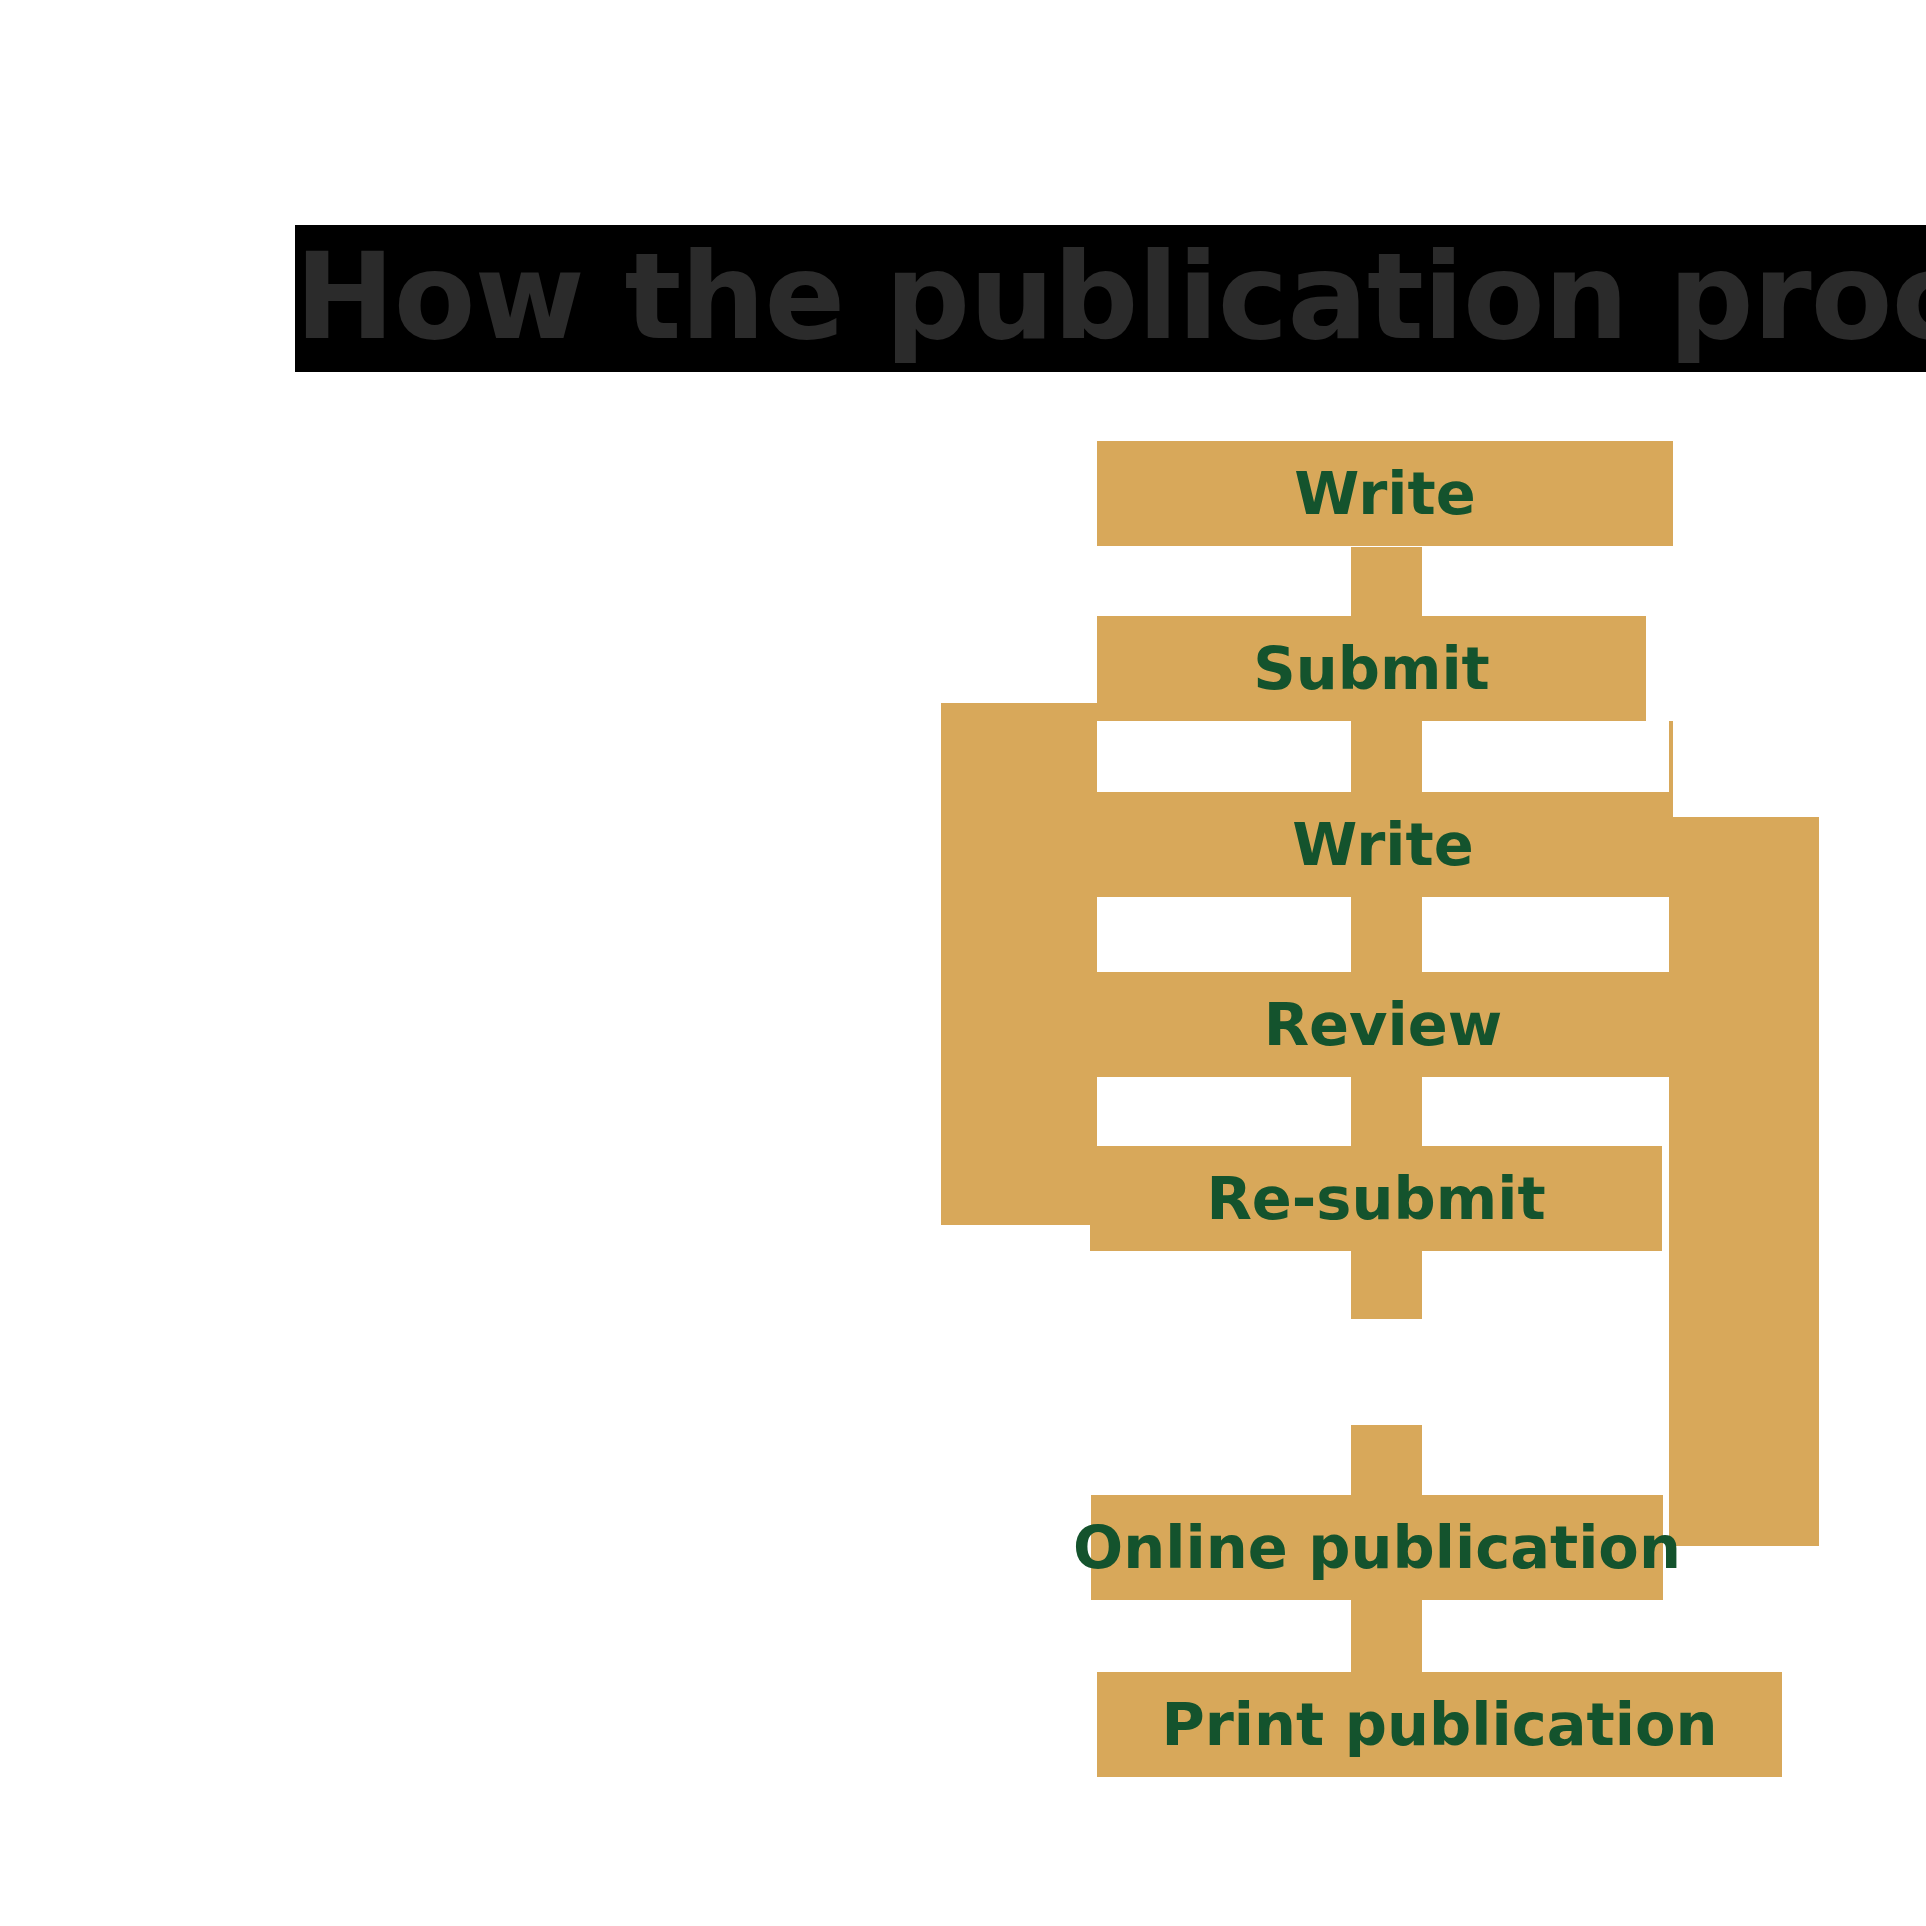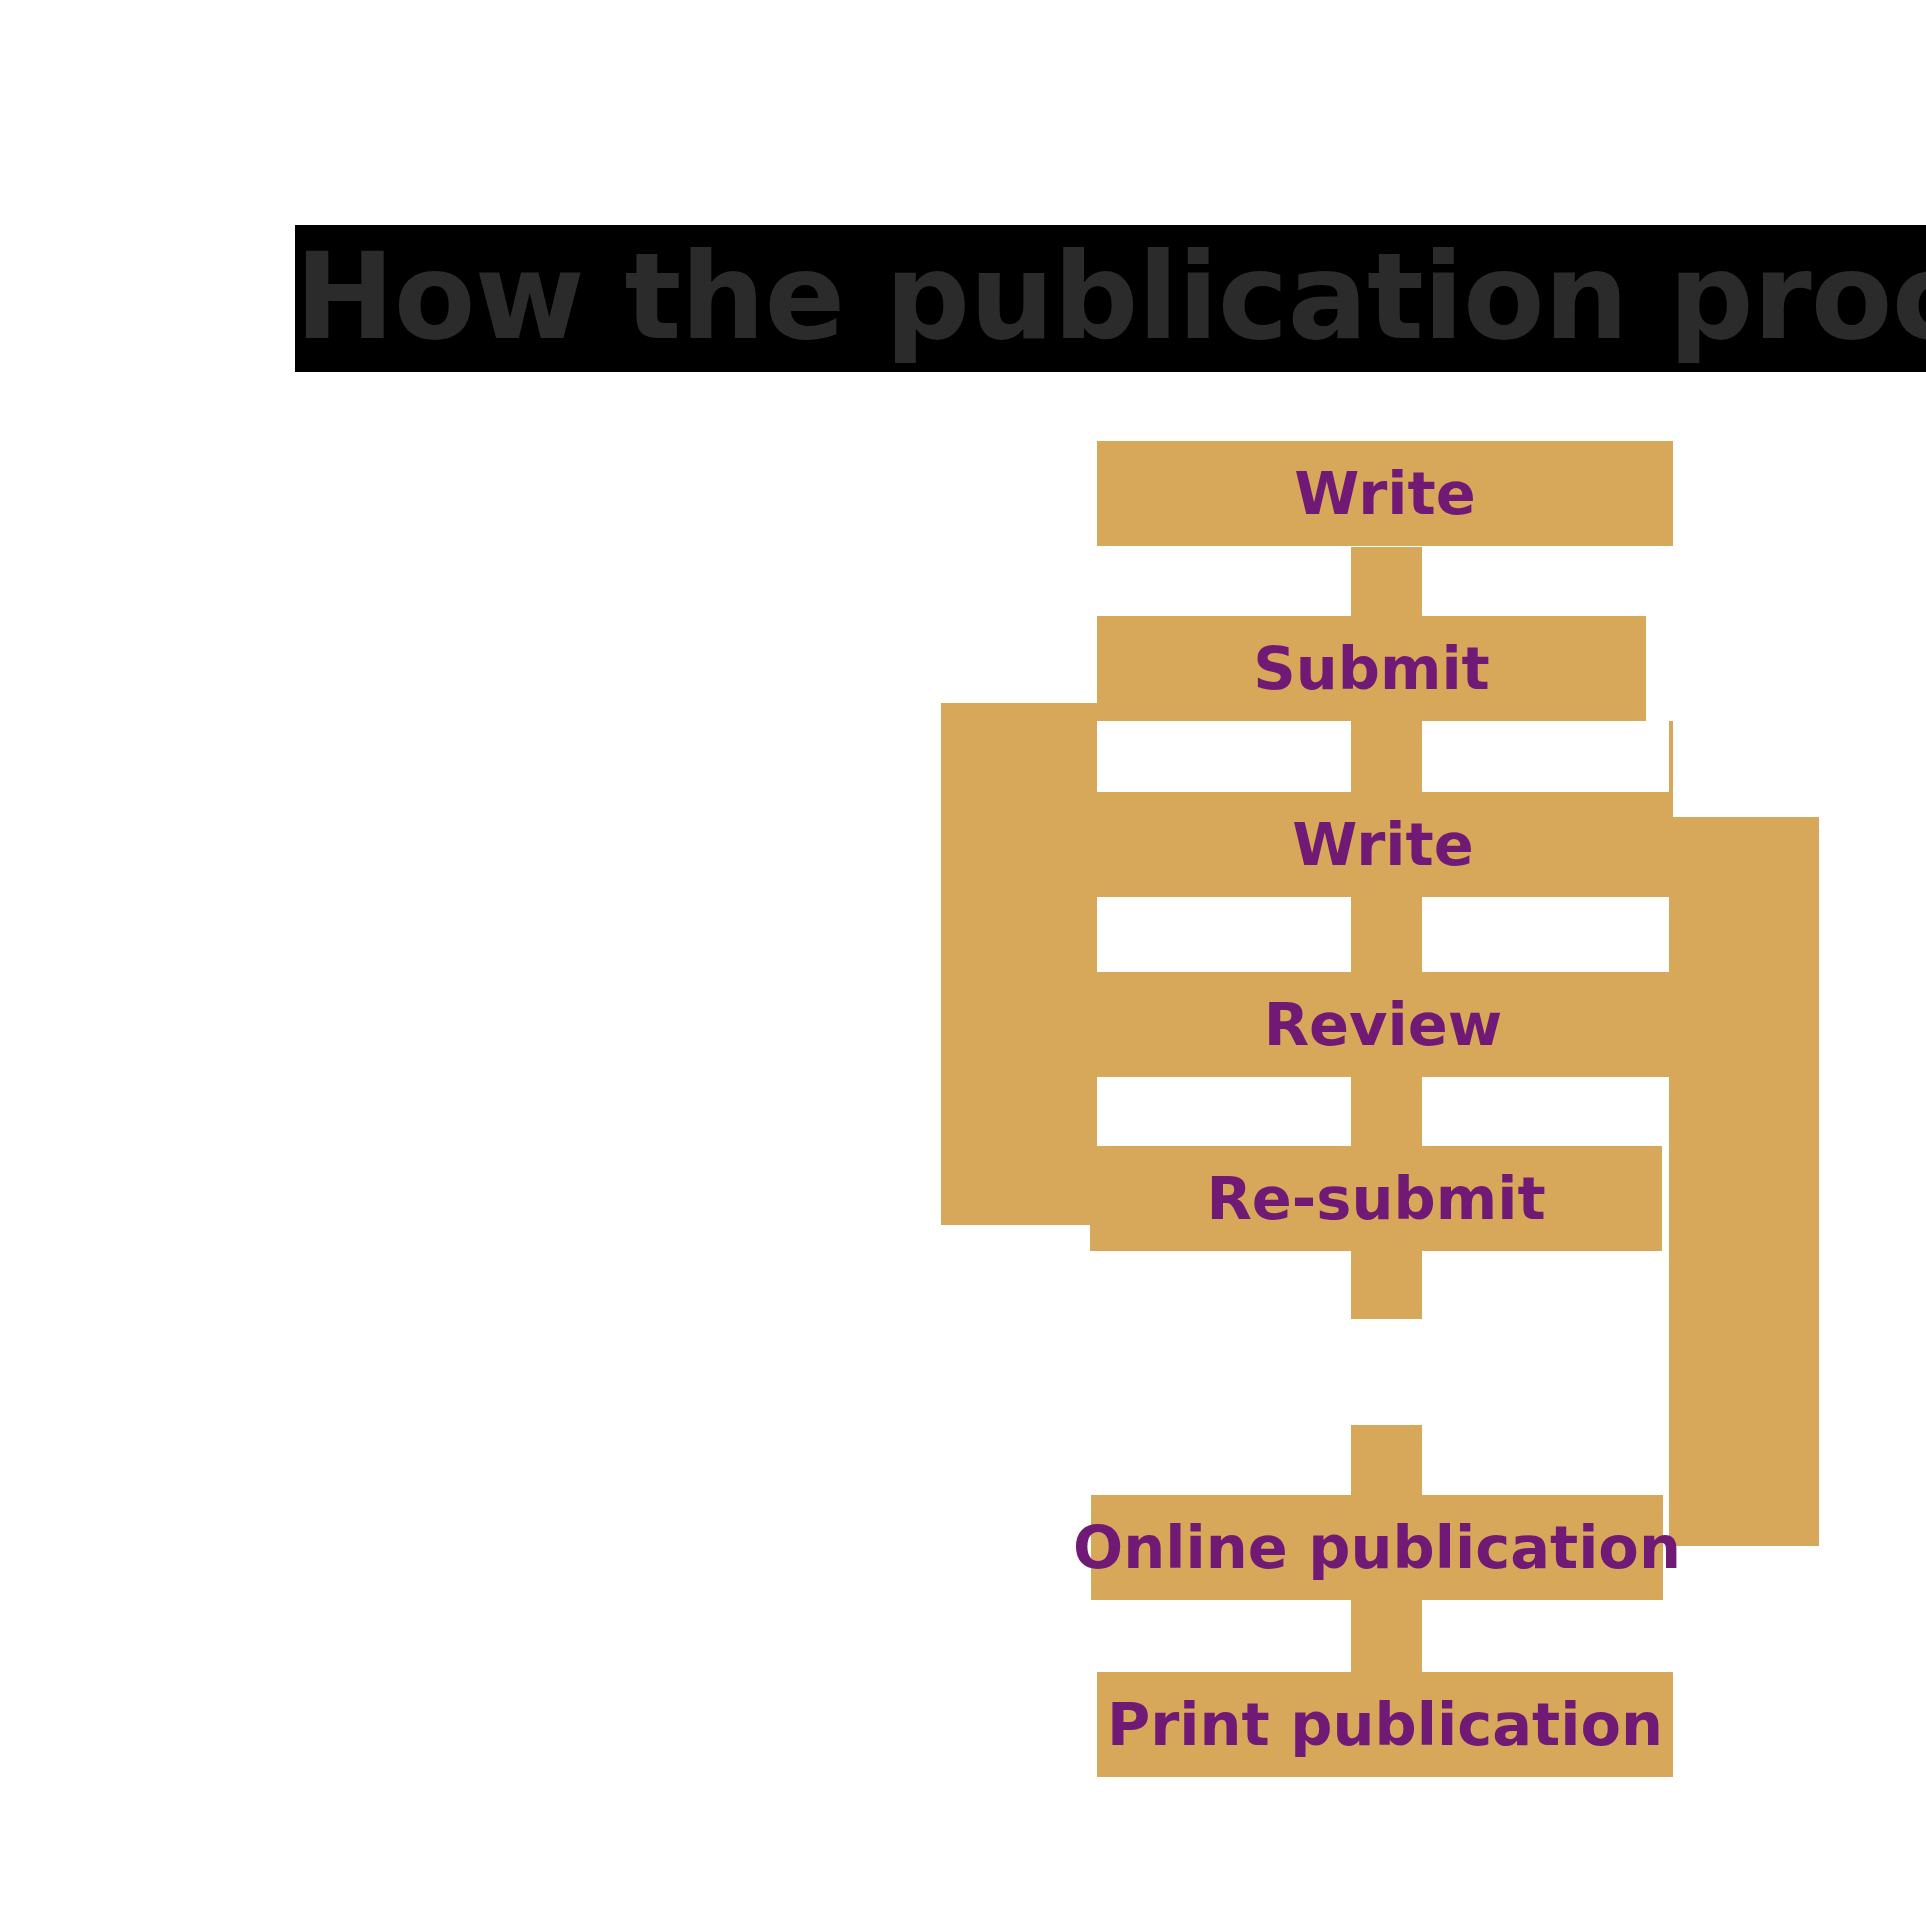--- a/index.html
+++ b/index.html
@@ -51,21 +51,21 @@
     position: absolute;
     left: 0;
     top: 0;
     width: 2774px;
     height: 2080px;
   }
 
   .node {
     position: absolute;
     background: #d8a85a;
-    color: #701a75;
+    color: #14532d;
     font-family: "DejaVu Sans", sans-serif;
     font-weight: bold;
     font-size: 59px;
     display: flex;
     align-items: center;
     justify-content: center;
     text-align: center;
     white-space: nowrap;
     box-sizing: border-box;
   }
@@ -80,21 +80,21 @@
 
   
   
   #node-write       { left: 1097px; top: 441px; width: 576px; height: 105px; }
   #node-submit      { left: 1097px; top: 616px; width: 549px; height: 105px; }
   #node-review      { left: 1097px; top: 792px; width: 572px; height: 105px; }
   #node-revise      { left: 1097px; top: 972px; width: 572px; height: 105px; }
   #node-resubmit    { left: 1090px; top: 1146px; width: 572px; height: 105px; text-align: center; }
   #node-acceptance  { left: 1097px; top: 1319px; width: 572px; height: 105px; }
   #node-online      { left: 1091px; top: 1495px; width: 572px; height: 105px; }
-  #node-print       { left: 1097px; top: 1672px; width: 576px; height: 105px; }
+  #node-print       { left: 1097px; top: 1672px; width: 685px; height: 105px; }
 
   
   #conn-write-submit      { left: 1351px; top: 547px; height: 69px; }
   #conn-submit-review     { left: 1351px; top: 721px; height: 71px; }
   #conn-review-revise     { left: 1351px; top: 897px; height: 75px; }
   #conn-revise-resubmit   { left: 1351px; top: 1077px; height: 69px; }
   #conn-resubmit-accept   { left: 1351px; top: 1251px; height: 68px; }
   #conn-accept-online     { left: 1351px; top: 1425px; height: 70px; }
   #conn-online-print      { left: 1351px; top: 1600px; height: 72px; }
 

